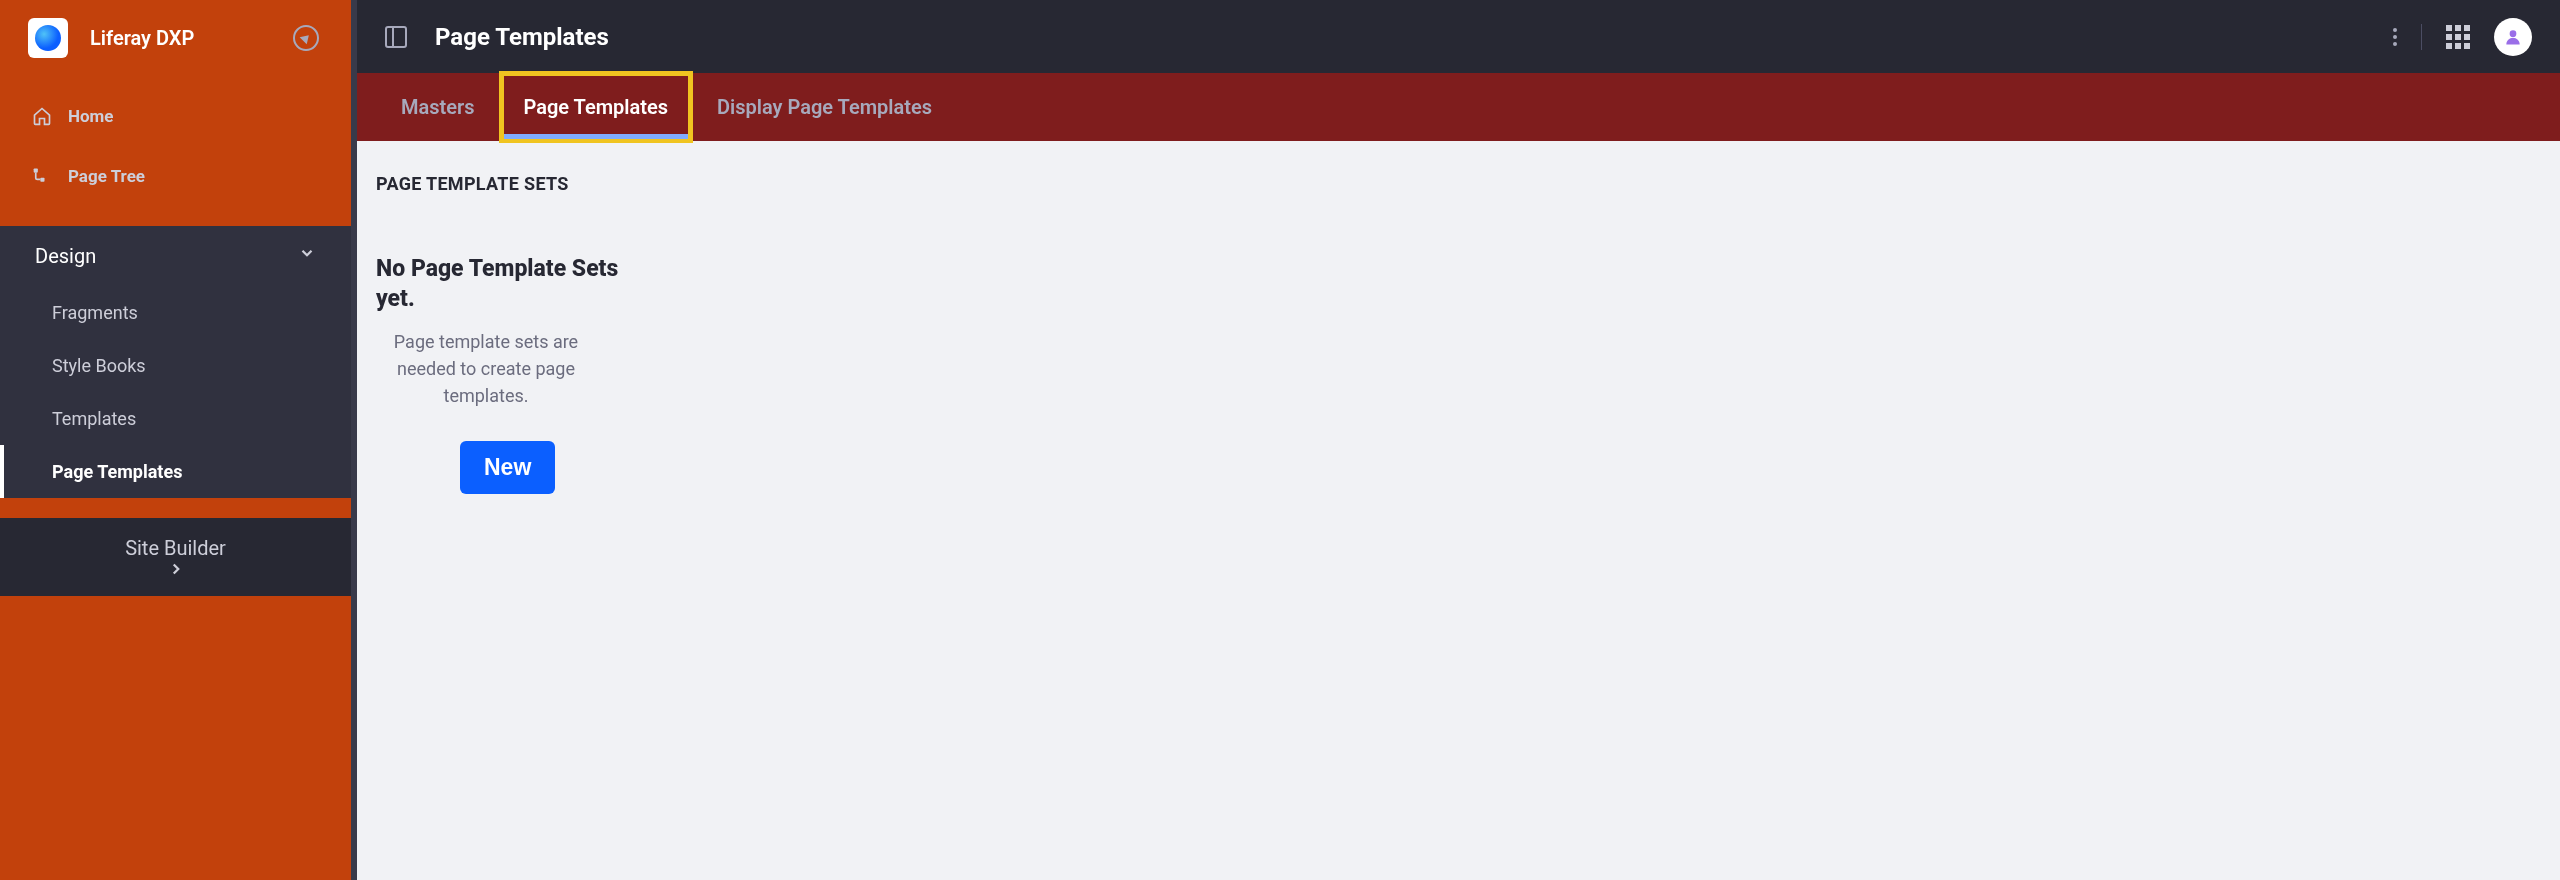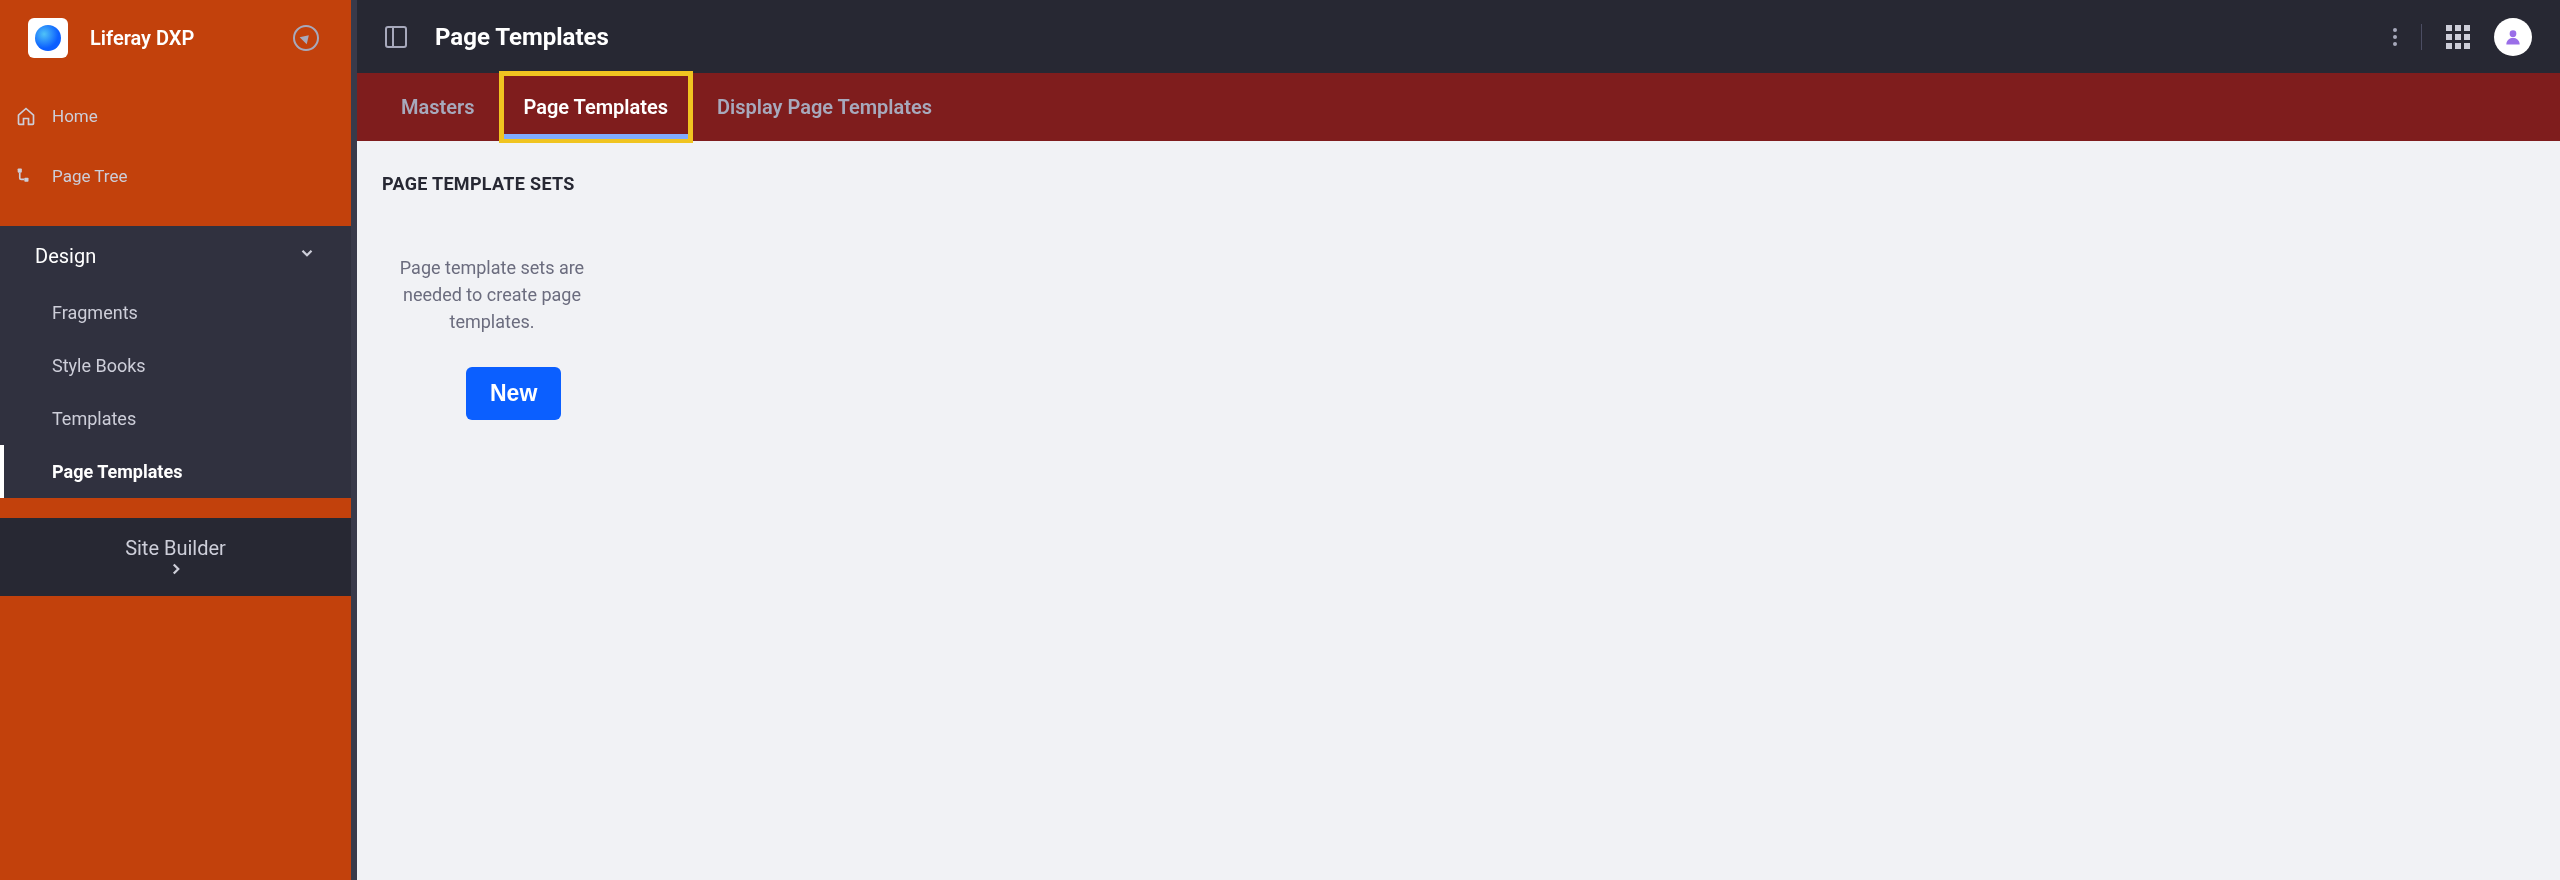--- a/index.html
+++ b/index.html
@@ -62,24 +62,24 @@
       top: 50%;
       left: 50%;
       transform: translate(-50%, -50%) rotate(45deg);
       border-left: 5px solid transparent;
       border-right: 5px solid transparent;
       border-bottom: 8px solid #a7a9bc;
     }
     .nav-item {
       display: flex;
       align-items: center;
-      padding: 10px 16px;
+      padding: 10px 32px;
       color: #cdced9;
       font-size: 17px;
-      font-weight: 400;
+      font-weight: 700;
       cursor: pointer;
     }
     .nav-item .icon {
       width: 20px;
       height: 20px;
       margin-right: 16px;
       display: flex;
       align-items: center;
       justify-content: center;
     }
@@ -232,21 +232,21 @@
     .tab.active-highlight::after {
       content: '';
       position: absolute;
       bottom: -1px;
       left: 0;
       right: 0;
       height: 5px;
       background: #80acff;
     }
     .content {
-      padding: 32px 25px;
+      padding: 32px 19px;
       flex: 1;
     }
     .content-heading {
       font-size: 18px;
       font-weight: 700;
       color: #272833;
       letter-spacing: 0.3px;
       margin-bottom: 60px;
     }
     .empty-title {
@@ -364,17 +364,18 @@
 
     <div class="tabs">
       <div class="tab">Masters</div>
       <div class="tab active-highlight">Page Templates</div>
       <div class="tab">Display Page Templates</div>
       <div class="right-pad"></div>
     </div>
 
     <div class="content">
       <div class="content-heading">PAGE TEMPLATE SETS</div>
+      <div class="empty-title">No Page Template Sets yet.</div>
       <div class="empty-desc">Page template sets are needed to create page templates.</div>
       <button class="new-btn">New</button>
     </div>
   </main>
 </div>
 
 </body></html>

